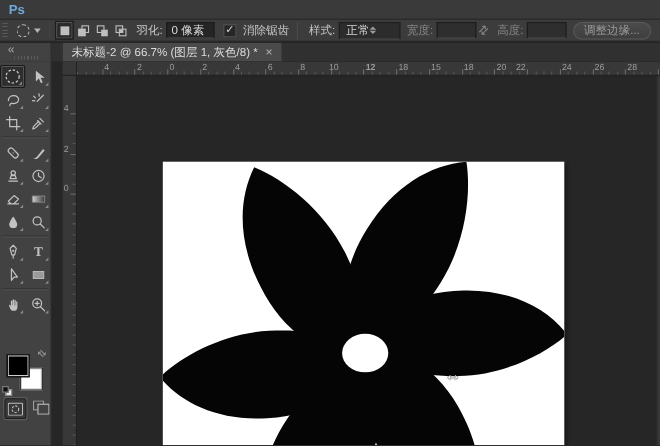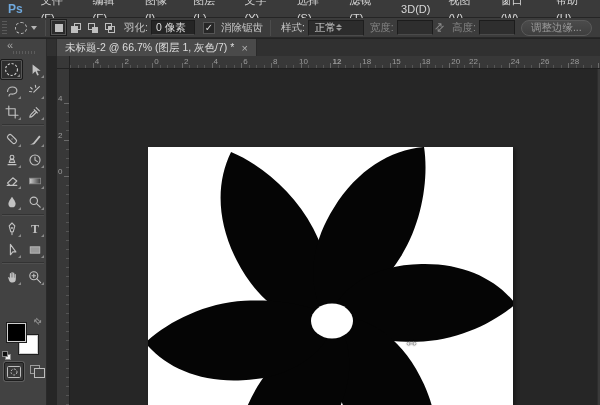--- a/index.html
+++ b/index.html
@@ -109,33 +109,20 @@
   .cursor { position:absolute; left:404px; top:276px; color:#fff; font-size:15px; font-weight:bold; z-index:5;
             text-shadow:0 0 1px #000, 0 0 2px #000; }
 </style>
 </head>
 <body>
 
 <div class="app">
 
   <div class="menubar">
     <span class="ps-logo">Ps</span>
-    <div class="menu-items">
-        <div class="menu-item">文件(F)</div>
-        <div class="menu-item">编辑(E)</div>
-        <div class="menu-item">图像(I)</div>
-        <div class="menu-item">图层(L)</div>
-        <div class="menu-item">文字(Y)</div>
-        <div class="menu-item">选择(S)</div>
-        <div class="menu-item">滤镜(T)</div>
-        <div class="menu-item">3D(D)</div>
-        <div class="menu-item">视图(V)</div>
-        <div class="menu-item">窗口(W)</div>
-        <div class="menu-item">帮助(H)</div>
-      </div>
   </div>
 
   <div class="optionsbar">
     <div class="grip"></div>
     <div class="tool-preset">
       <span class="dashed-circle"></span>
       <span class="caret"></span>
     </div>
     <div class="osep"></div>
     <div class="mode-group">
@@ -186,21 +173,21 @@
     <input class="oinput small" disabled="" value="" style="">
     <button class="refine-btn">调整边缘...</button>
   </div>
 
   <div class="tabbar">
     <div class="toolpanel-header">
       <span class="collapse">«</span>
       <span class="tgrip"></span>
     </div>
     <div class="doc-tab">
-      <span>未标题-2 @ 66.7% (图层 1, 灰色/7) *</span>
+      <span>未标题-2 @ 66.7% (图层 1, 灰色/8) *</span>
       <span class="tab-close">×</span>
     </div>
   </div>
 
   <div class="main">
 
     <div class="toolpanel">
       <div class="tools-grid">
           <div class="tool selected">
             <svg width="17" height="17" viewBox="0 0 20 20">

